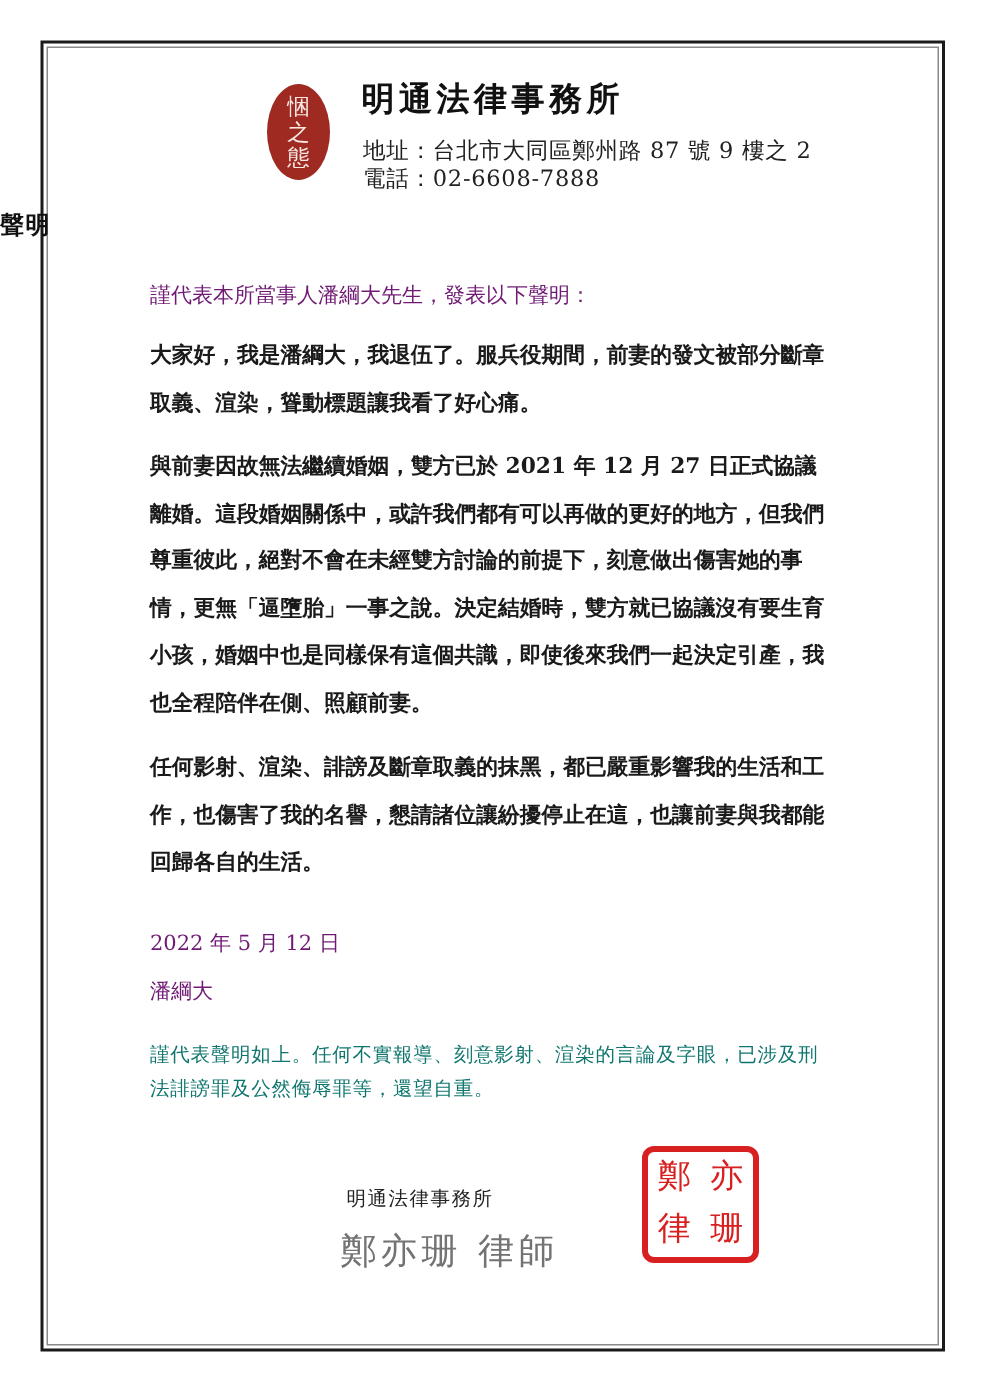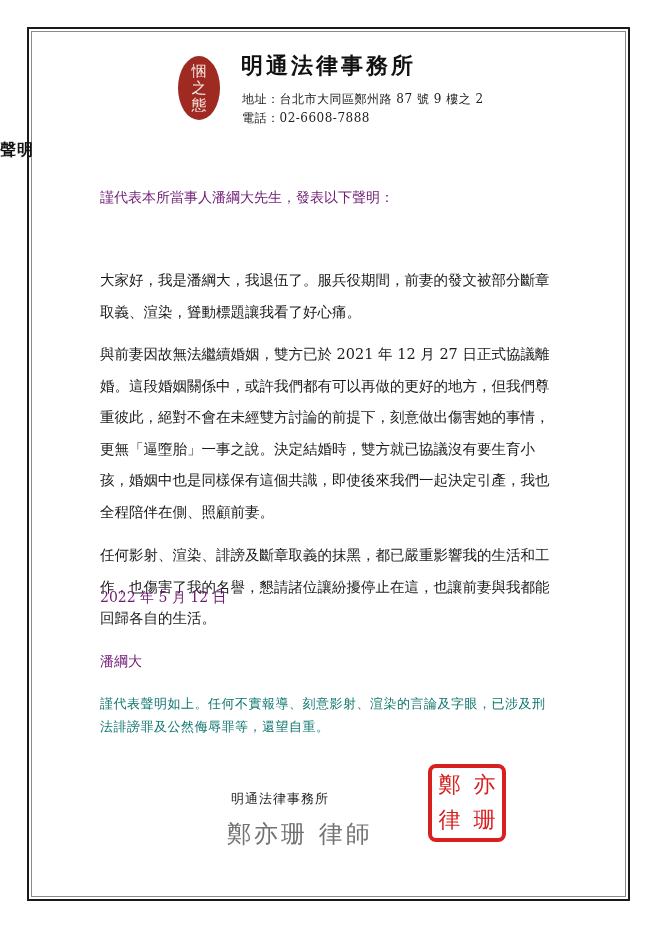--- a/index.html
+++ b/index.html
@@ -6,24 +6,24 @@
   body { width:656px; height:929px; position:relative; overflow:hidden;
          font-family:"DejaVu Serif","Liberation Serif",serif; color:#111; }
   .frame-outer { position:absolute; left:27px; top:27px; width:603px; height:874px;
                  border:2px solid #1a1a1a; box-sizing:border-box; }
   .frame-inner { position:absolute; left:31px; top:31px; width:595px; height:866px;
                  border:1.5px solid #8a8a8a; box-sizing:border-box; }
   .logo { position:absolute; left:178px; top:56px; width:42px; height:64px;
           background:#9e2a22; border-radius:50% / 50%; display:flex; flex-direction:column;
           align-items:center; justify-content:center; color:#f6e9e4; font-size:15px; line-height:17px; }
   .firm-title { position:absolute; left:241px; top:51px; font-size:22px; font-weight:bold; letter-spacing:3px; }
-  .firm-line { position:absolute; left:242px; font-size:12px; letter-spacing:0.5px; color:#222;text-align:center; }
+  .firm-line { position:absolute; left:242px; font-size:15px; letter-spacing:0.5px; color:#222;text-align:center; }
   .doc-title { position:absolute; left:0; width:656px; top:140px; text-align:left; font-size:16px; font-weight:bold; letter-spacing:1px; }
   .para { position:absolute; left:100px; width:450px; font-size:14.5px; line-height:31.5px; color:#1a1a1a; }
-  .para.bold { font-weight:normal;margin-top:44px; }
+  .para.bold { font-weight:bold; }
   .plain { font-size:14px; color:#701a75; }
   .closing { position:absolute; left:100px; width:450px; font-size:13px; line-height:23px; color:#0f766e; letter-spacing:0.5px; }
   .sig-firm { position:absolute; left:231px; top:790px; font-size:13px; letter-spacing:1px; color:#222; }
   .sig-name { position:absolute; left:227px; top:818px; font-size:24px; letter-spacing:3px; color:#737373; }
   .seal { position:absolute; left:428px; top:764px; width:78px; height:78px; border:4px solid #d92020;
           border-radius:8px; box-sizing:border-box; display:grid; grid-template-columns:1fr 1fr;
           grid-template-rows:1fr 1fr; color:#d92020; font-size:22px; text-align:center; line-height:34px; }
 </style>
 </head>
 <body>
@@ -42,21 +42,21 @@
 <div class="firm-line" style="top:110px">電話：02-6608-7888</div>
 
 <div class="doc-title">聲明</div>
 
 <div class="para plain" style="top:182px">謹代表本所當事人潘綱大先生，發表以下聲明：</div>
 
 <div class="para bold" style="top:221px">大家好，我是潘綱大，我退伍了。服兵役期間，前妻的發文被部分斷章取義、渲染，聳動標題讓我看了好心痛。</div>
 <div class="para bold" style="top:295px">與前妻因故無法繼續婚姻，雙方已於 2021 年 12 月 27 日正式協議離婚。這段婚姻關係中，或許我們都有可以再做的更好的地方，但我們尊重彼此，絕對不會在未經雙方討論的前提下，刻意做出傷害她的事情，更無「逼墮胎」一事之說。決定結婚時，雙方就已協議沒有要生育小孩，婚姻中也是同樣保有這個共識，即使後來我們一起決定引產，我也全程陪伴在側、照顧前妻。</div>
 <div class="para bold" style="top:496px">任何影射、渲染、誹謗及斷章取義的抹黑，都已嚴重影響我的生活和工作，也傷害了我的名譽，懇請諸位讓紛擾停止在這，也讓前妻與我都能回歸各自的生活。</div>
 
-<div class="para plain" style="top:582px">2022 年 5 月 12 日</div>
+<div class="para plain" style="top:614px">2022 年 5 月 12 日</div>
 <div class="para plain" style="top:646px">潘綱大</div>
 
 <div class="closing" style="top:692px">謹代表聲明如上。任何不實報導、刻意影射、渲染的言論及字眼，已涉及刑法誹謗罪及公然侮辱罪等，還望自重。</div>
 
 <div class="sig-firm">明通法律事務所</div>
 <div class="sig-name">鄭亦珊 律師</div>
 
 <div class="seal">
   <span>鄭</span>
   <span>亦</span>

